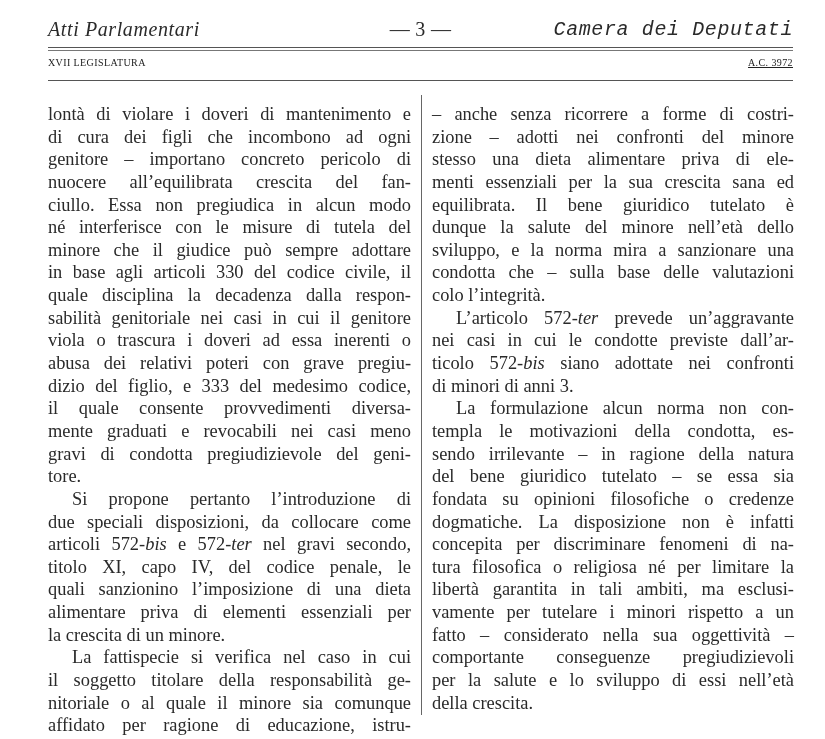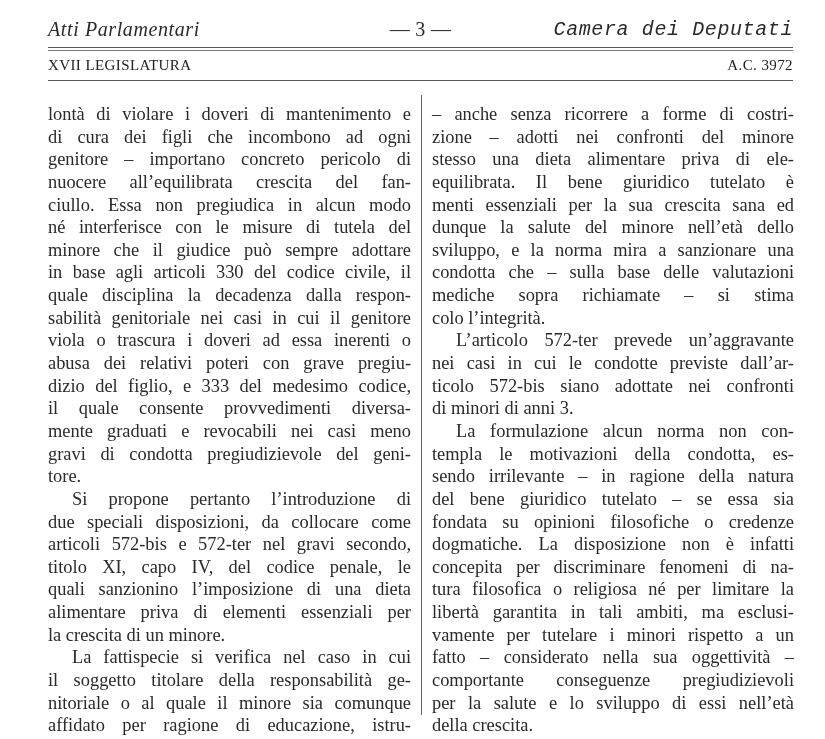--- a/index.html
+++ b/index.html
@@ -3,32 +3,32 @@
 <meta charset="utf-8">
 <style>
   html, body { margin: 0; padding: 0; background: #ffffff; }
   body { width: 825px; height: 739px; position: relative; overflow: hidden; color: #2a2a2a; font-family: "DejaVu Serif", "Liberation Serif", serif; }
   .page { position: absolute; left: 0; top: 0; width: 825px; height: 727px; }
   .hdr-top { position: absolute; left: 48px; right: 32px; top: 18px; height: 28px; font-family: "Liberation Serif", serif; font-style: italic; font-size: 20px; color: #2a2a2a; }
   .hdr-top .l { position: absolute; left: 0; top: 0; letter-spacing: 0.6px; }
   .hdr-top .c { position: absolute; left: 0; right: 0; top: 0; text-align: center; font-style: normal; letter-spacing: 0.3px; }
   .hdr-top .r { position: absolute; right: 0; top: 0; letter-spacing: 0.6px; font-family: Liberation Mono, monospace; }
   .rule-double { position: absolute; left: 48px; right: 32px; top: 47px; height: 1px; border-top: 1.5px solid #555; border-bottom: 1px solid #777; height: 2px; }
-  .hdr-sub { position: absolute; left: 48px; right: 32px; top: 57px; height: 18px; font-family: "Liberation Serif", serif; font-size: 15px; color: #222; }
+  .hdr-sub { position: absolute; left: 48px; right: 32px; top: 57px; height: 18px; font-family: "Liberation Serif", serif; font-size: 10px; color: #222; }
   .hdr-sub .l { position: absolute; left: 0; top: 0; letter-spacing: 0.4px; }
-  .hdr-sub .r { position: absolute; right: 0; top: 0; letter-spacing: 0.4px; }
+  .hdr-sub .r { position: absolute; right: 0; top: 0; letter-spacing: 0.4px; text-decoration: underline; }
   .rule-single { position: absolute; left: 48px; right: 32px; top: 80px; height: 0; border-top: 1.5px solid #555; }
   .col { position: absolute; top: 103px; font-family: "Liberation Serif", serif; font-size: 18.4px; line-height: 22.65px; color: #2a2a2a; }
   .col.left { left: 48px; width: 363px; }
   .col.right { left: 432px; width: 362px; }
   .divider { position: absolute; left: 421px; top: 95px; width: 0; height: 620px; border-left: 1.5px solid #666; }
   .ln { display: block; white-space: nowrap; text-align: justify; text-align-last: justify; height: 22.65px; overflow: visible; }
   .ln.last { text-align-last: left; }
   .ln.ind { text-indent: 24px; }
-  .it { }
+  .it { font-style: italic; }
 </style>
 </head>
 <body>
 
 <div class="page">
 
   <div class="hdr-top">
     <span class="l">Atti Parlamentari</span>
     <span class="c">— 3 —</span>
     <span class="r">Camera dei Deputati</span>
@@ -72,26 +72,25 @@
     <span class="ln">affidato per ragione di educazione, istru-</span>
     <span class="ln">zione, cura, vigilanza o custodia imponga o</span>
   </div>
 
   <div class="divider"></div>
 
   <div class="col right">
     <span class="ln">– anche senza ricorrere a forme di costri-</span>
     <span class="ln">zione – adotti nei confronti del minore</span>
     <span class="ln">stesso una dieta alimentare priva di ele-</span>
+    <span class="ln">menti essenziali per la sua crescita sana ed</span>
     <span class="ln">equilibrata. Il bene giuridico tutelato è</span>
-    <span class="ln">menti essenziali per la sua crescita sana ed</span>
     <span class="ln">dunque la salute del minore nell’età dello</span>
     <span class="ln">sviluppo, e la norma mira a sanzionare una</span>
     <span class="ln">condotta che – sulla base delle valutazioni</span>
-    <span class="ln">mediche sopra richiamate – si stima</span>
     <span class="ln last">colo l’integrità.</span>
     <span class="ln ind"><span>L’articolo 572-</span><span class="it">ter</span><span> prevede un’aggravante</span></span>
     <span class="ln">nei casi in cui le condotte previste dall’ar-</span>
     <span class="ln"><span>ticolo 572-</span><span class="it">bis</span><span> siano adottate nei confronti</span></span>
     <span class="ln last">di minori di anni 3.</span>
     <span class="ln ind">La formulazione alcun norma non con-</span>
     <span class="ln">templa le motivazioni della condotta, es-</span>
     <span class="ln">sendo irrilevante – in ragione della natura</span>
     <span class="ln">del bene giuridico tutelato – se essa sia</span>
     <span class="ln">fondata su opinioni filosofiche o credenze</span>

